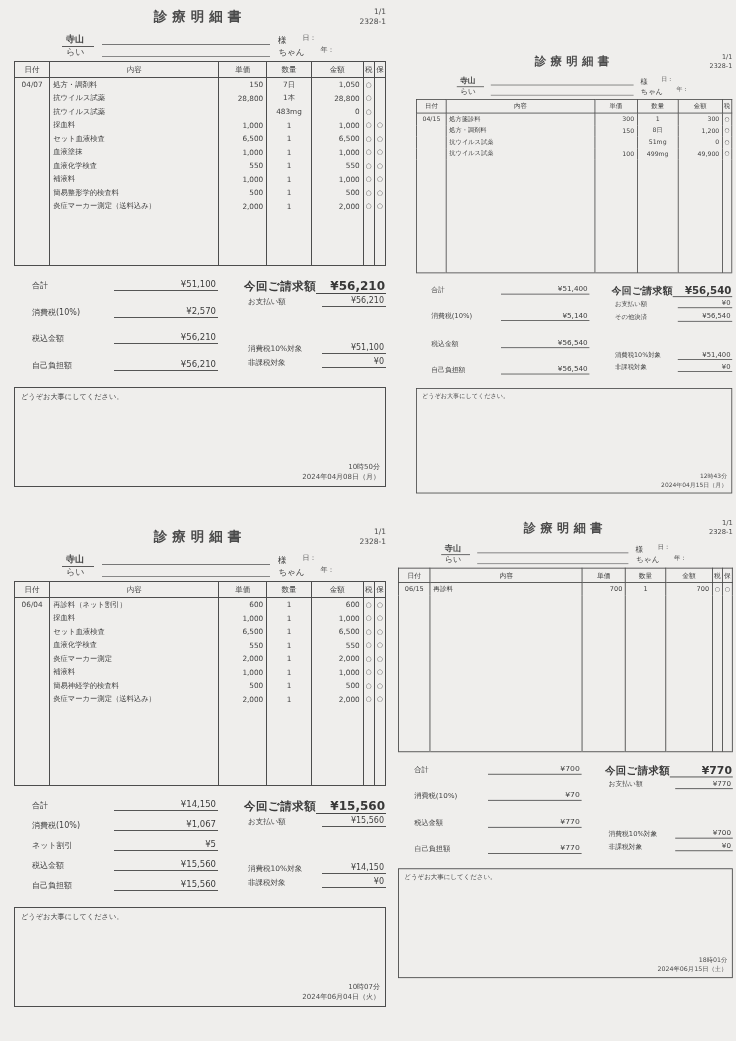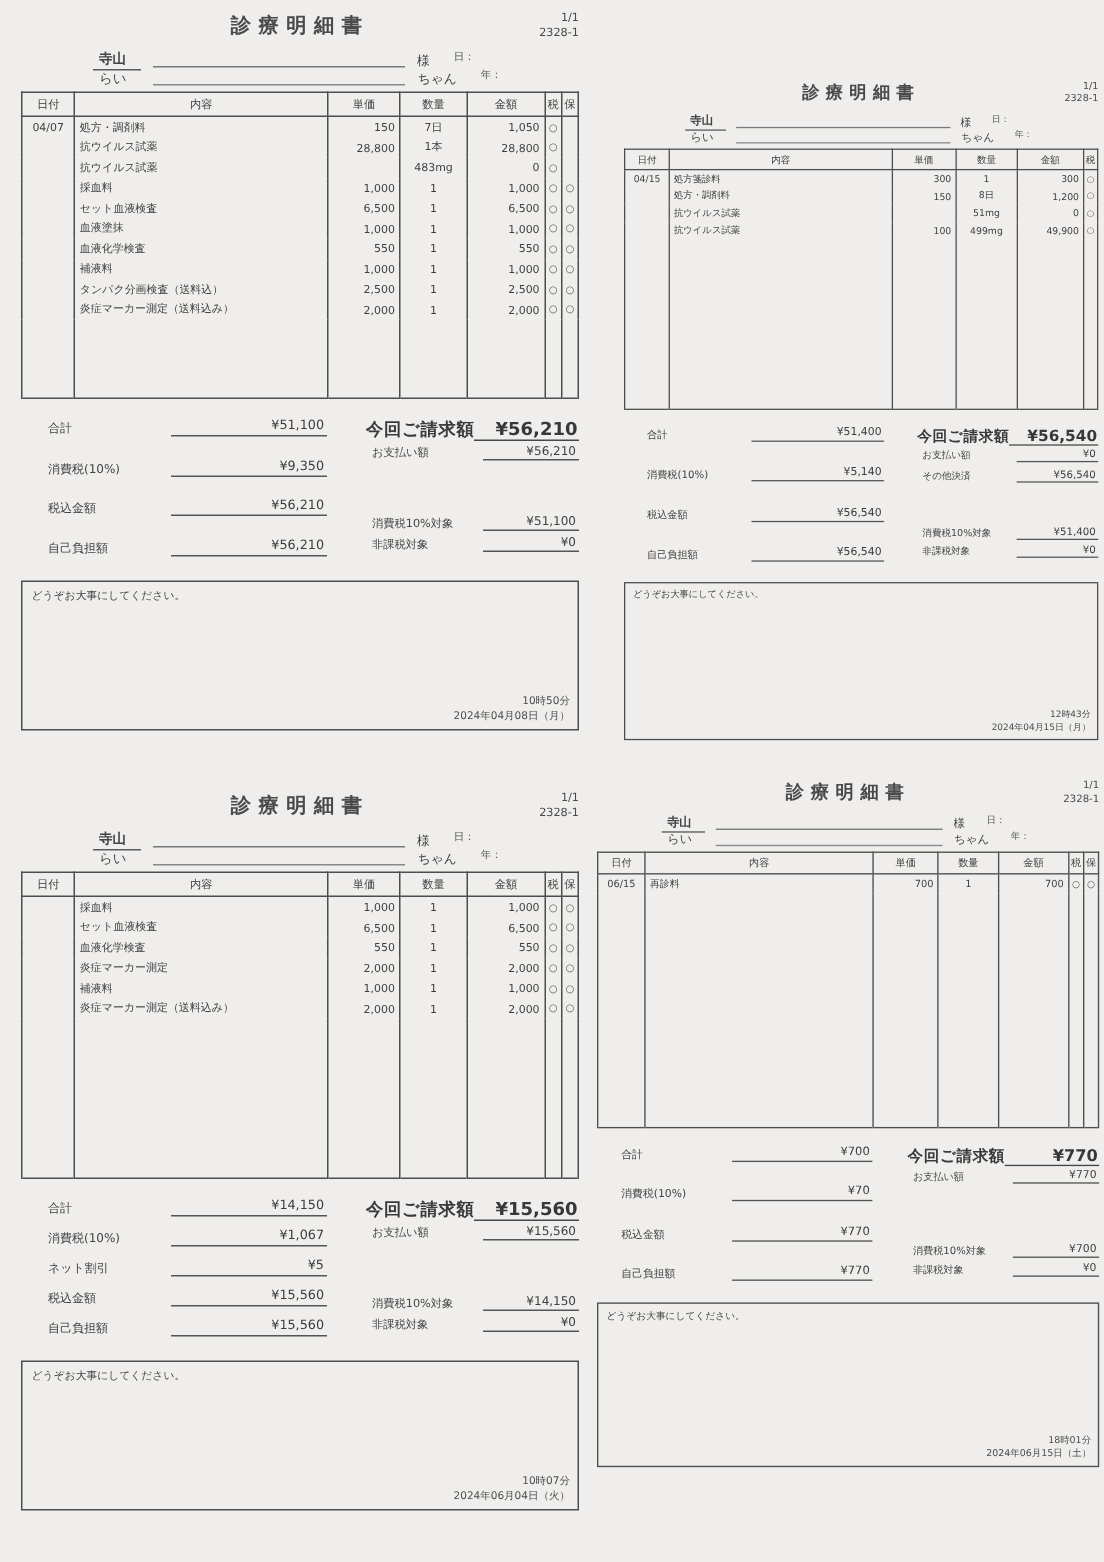--- a/index.html
+++ b/index.html
@@ -183,24 +183,24 @@
               <td class="c0"></td>
               <td class="c1">補液料</td>
               <td class="c2">1,000</td>
               <td class="c3">1</td>
               <td class="c4">1,000</td>
               <td class="c5">○</td>
               <td class="c6">○</td>
             </tr>
             <tr>
               <td class="c0"></td>
-              <td class="c1">タンパク分画検査（送料込）</td>
-              <td class="c2">2,500</td>
-              <td class="c3">1</td>
-              <td class="c4">2,500</td>
+              <td class="c1">簡易整形学的検査料</td>
+              <td class="c2">500</td>
+              <td class="c3">1</td>
+              <td class="c4">500</td>
               <td class="c5">○</td>
               <td class="c6">○</td>
             </tr>
             <tr>
               <td class="c0"></td>
               <td class="c1">炎症マーカー測定（送料込み）</td>
               <td class="c2">2,000</td>
               <td class="c3">1</td>
               <td class="c4">2,000</td>
               <td class="c5">○</td>
@@ -218,21 +218,21 @@
           </tbody>
       </table>
       <div class="totals">
         <div class="tleft">
             <div class="trow">
               <span class="tlabel">合計</span>
               <span class="tvalue">¥51,100</span>
             </div>
             <div class="trow">
               <span class="tlabel">消費税(10%)</span>
-              <span class="tvalue">¥9,350</span>
+              <span class="tvalue">¥2,570</span>
             </div>
             <div class="trow">
               <span class="tlabel">税込金額</span>
               <span class="tvalue">¥56,210</span>
             </div>
             <div class="trow">
               <span class="tlabel">自己負担額</span>
               <span class="tvalue">¥56,210</span>
             </div>
           </div>
@@ -447,20 +447,29 @@
               <th>内容</th>
               <th>単価</th>
               <th>数量</th>
               <th>金額</th>
               <th>税</th>
               <th>保</th>
             </tr>
         </thead>
         <tbody>
             <tr>
+              <td class="c0">06/04</td>
+              <td class="c1">再診料（ネット割引）</td>
+              <td class="c2">600</td>
+              <td class="c3">1</td>
+              <td class="c4">600</td>
+              <td class="c5">○</td>
+              <td class="c6">○</td>
+            </tr>
+            <tr>
               <td class="c0"></td>
               <td class="c1">採血料</td>
               <td class="c2">1,000</td>
               <td class="c3">1</td>
               <td class="c4">1,000</td>
               <td class="c5">○</td>
               <td class="c6">○</td>
             </tr>
             <tr>
               <td class="c0"></td>
@@ -488,20 +497,29 @@
               <td class="c4">2,000</td>
               <td class="c5">○</td>
               <td class="c6">○</td>
             </tr>
             <tr>
               <td class="c0"></td>
               <td class="c1">補液料</td>
               <td class="c2">1,000</td>
               <td class="c3">1</td>
               <td class="c4">1,000</td>
+              <td class="c5">○</td>
+              <td class="c6">○</td>
+            </tr>
+            <tr>
+              <td class="c0"></td>
+              <td class="c1">簡易神経学的検査料</td>
+              <td class="c2">500</td>
+              <td class="c3">1</td>
+              <td class="c4">500</td>
               <td class="c5">○</td>
               <td class="c6">○</td>
             </tr>
             <tr>
               <td class="c0"></td>
               <td class="c1">炎症マーカー測定（送料込み）</td>
               <td class="c2">2,000</td>
               <td class="c3">1</td>
               <td class="c4">2,000</td>
               <td class="c5">○</td>

